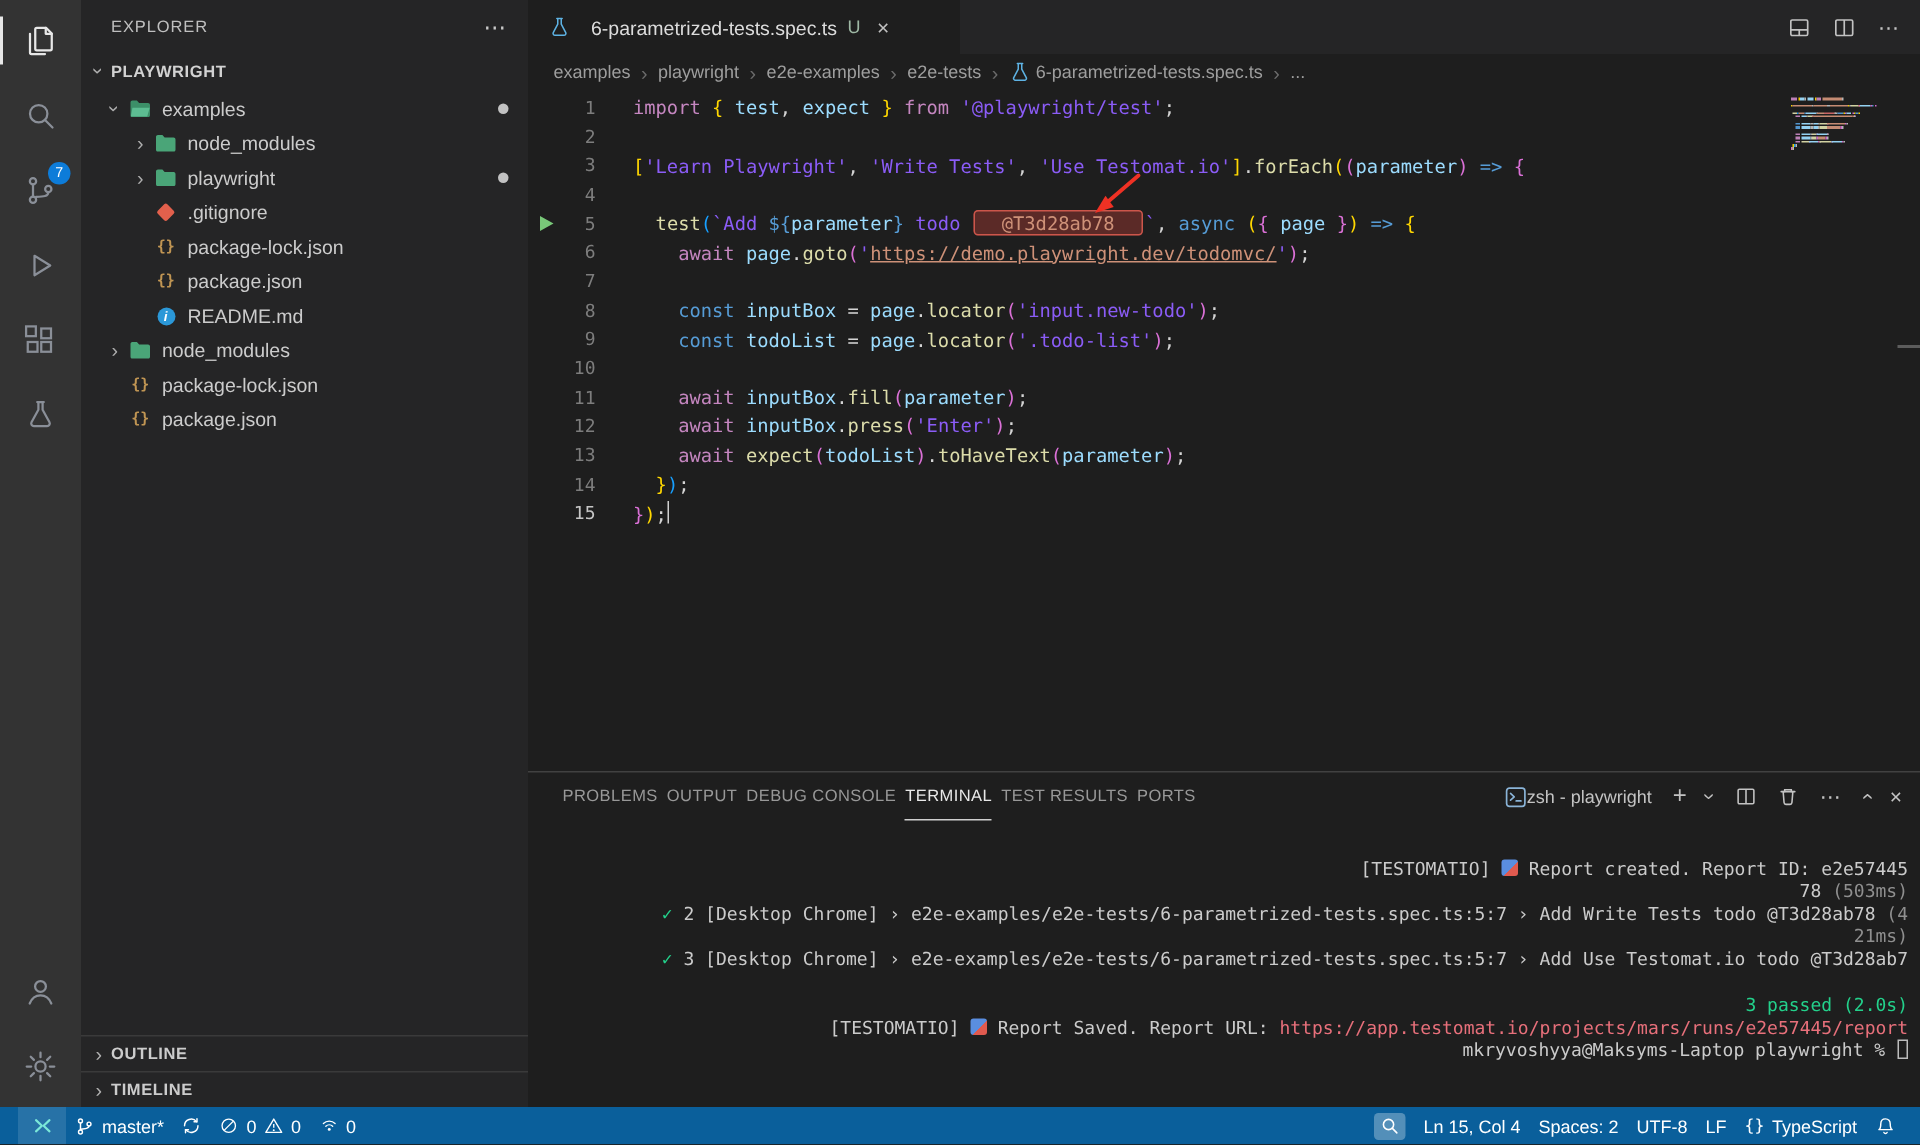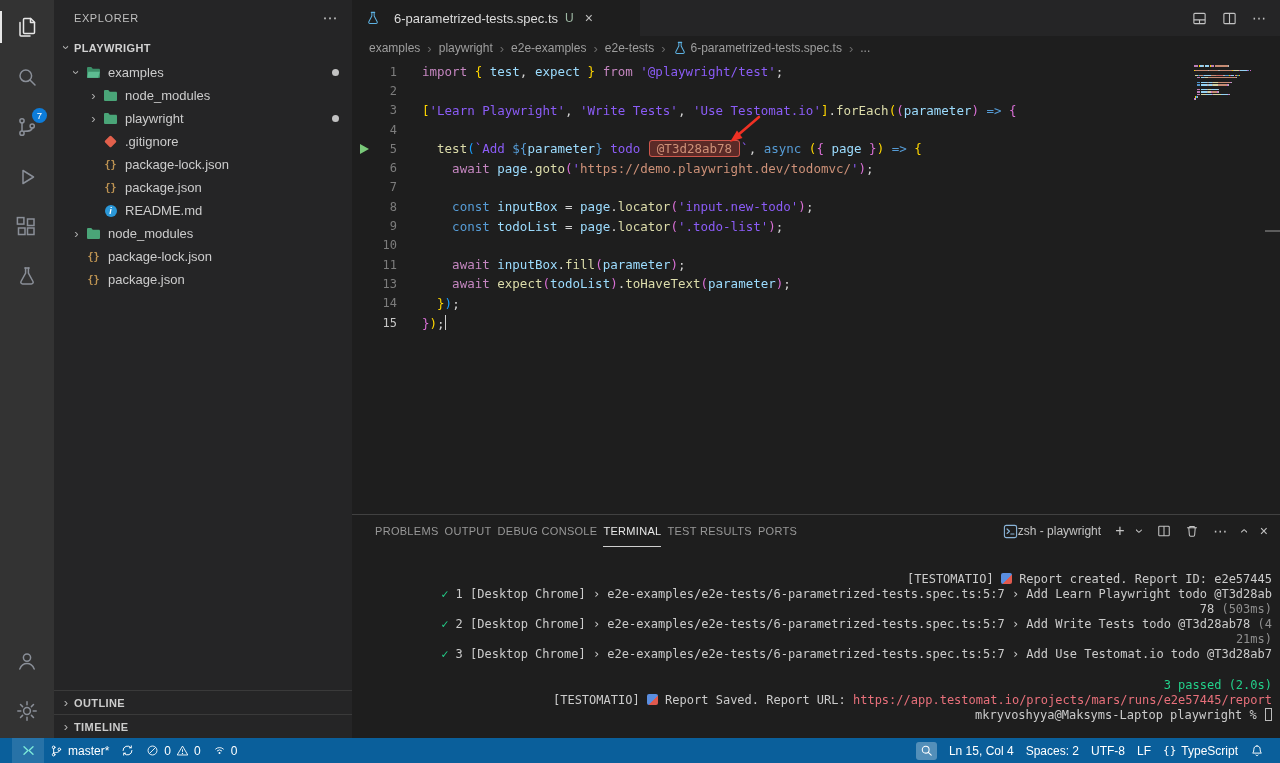--- a/index.html
+++ b/index.html
@@ -54,22 +54,22 @@
   #editor{position:absolute;top:60px;left:0;right:0;bottom:224px;background:#1e1e1e;overflow:hidden;}
   #code{position:absolute;top:2px;left:0;right:0;}
   .cl{display:flex;align-items:center;height:19.3px;font-family:"DejaVu Sans Mono",monospace;font-size:12.5px;position:relative;}
   .lnum{width:45px;text-align:right;color:#7d7d7d;font-size:12px;flex:none;}
   .lnum.cur{color:#c6c6c6;}
   .ltxt{margin-left:25px;white-space:pre;}
   .runbtn{position:absolute;left:8px;top:4.5px;width:0;height:0;border-left:9px solid #79c879;
     border-top:5.5px solid transparent;border-bottom:5.5px solid transparent;}
   .tk-k1{color:#c586c0}.tk-k2{color:#569cd6}.tk-s{color:#8b5cf6}.tk-f{color:#dcdcaa}.tk-v{color:#9cdcfe}
   .tk-p{color:#d4d4d4}.tk-b1{color:#ffd700}.tk-b2{color:#da70d6}.tk-b3{color:#179fff}
-  .tk-ln{color:#ce9178;}
-  .tk-tag{color:#ce9178;background:rgba(205,65,58,.35);border:1px solid rgba(224,94,82,.85);border-radius:3px;padding:0 7px;margin:0 1px;}
+  .tk-ln{color:#ce9178;text-decoration:underline;}
+  .tk-tag{color:#ce9178;background:rgba(205,65,58,.35);border:1px solid rgba(224,94,82,.85);border-radius:3px;padding:0 18px;margin:0 1px;}
   .tk-cursor{display:inline-block;width:1.5px;height:15px;background:#d0d0d0;vertical-align:-2px;}
   #minimap{position:absolute;top:5px;right:14px;width:72px;opacity:.95;}
   .mm-line{height:1.5px;margin-bottom:.9px;display:flex;}
   .mm-line span{height:100%;display:block;flex:none;}
   .scrollmark{position:absolute;right:0;top:170px;width:15px;height:2px;background:#5c5c5c;}
 
   
   #panel{position:absolute;left:0;right:0;bottom:0;height:224px;background:#1e1e1e;border-top:1px solid #414141;box-sizing:border-box;}
   .panel-header{height:32px;display:flex;align-items:center;position:relative;}
   #panel-tabs{display:flex;gap:6px;padding-left:23px;height:100%;align-items:center;}
@@ -361,20 +361,24 @@
           </div>
           <div class="cl">
             <span class="lnum">10</span>
             <span class="ltxt"></span>
           </div>
           <div class="cl">
             <span class="lnum">11</span>
             <span class="ltxt"><span class="tk-p">    </span><span class="tk-k1">await</span><span class="tk-p"> </span><span class="tk-v">inputBox</span><span class="tk-p">.</span><span class="tk-f">fill</span><span class="tk-b2">(</span><span class="tk-v">parameter</span><span class="tk-b2">)</span><span class="tk-p">;</span></span>
           </div>
           <div class="cl">
+            <span class="lnum">12</span>
+            <span class="ltxt"><span class="tk-p">    </span><span class="tk-k1">await</span><span class="tk-p"> </span><span class="tk-v">inputBox</span><span class="tk-p">.</span><span class="tk-f">press</span><span class="tk-b2">(</span><span class="tk-s">'Enter'</span><span class="tk-b2">)</span><span class="tk-p">;</span></span>
+          </div>
+          <div class="cl">
             <span class="lnum">13</span>
             <span class="ltxt"><span class="tk-p">    </span><span class="tk-k1">await</span><span class="tk-p"> </span><span class="tk-f">expect</span><span class="tk-b2">(</span><span class="tk-v">todoList</span><span class="tk-b2">)</span><span class="tk-p">.</span><span class="tk-f">toHaveText</span><span class="tk-b2">(</span><span class="tk-v">parameter</span><span class="tk-b2">)</span><span class="tk-p">;</span></span>
           </div>
           <div class="cl">
             <span class="lnum">14</span>
             <span class="ltxt"><span class="tk-p">  </span><span class="tk-b1">}</span><span class="tk-b3">)</span><span class="tk-p">;</span></span>
           </div>
           <div class="cl">
             <span class="lnum cur">15</span>
             <span class="ltxt"><span class="tk-b2">}</span><span class="tk-b1">)</span><span class="tk-p">;</span><span class="tk-cursor"></span></span>
@@ -578,21 +582,20 @@
                 <path d="M4.3 4.3l.7 8.3c.06.75.65 1.4 1.4 1.4h3.2c.75 0 1.34-.65 1.4-1.4l.7-8.3"></path>
               </svg>
           </span>
           <span class="tbtn">⋯</span>
           <span class="tbtn rotu">›</span>
           <span class="tbtn">×</span>
         </div>
       </div>
       <div id="terminal">
           <div class="tl"><span class="tt-t">[TESTOMATIO] </span><span class="tt-logo"></span><span class="tt-t"> Report created. Report ID: e2e57445</span></div>
-          <div class="tl"><span class="tt-t">  </span><span class="tt-ok">✓</span><span class="tt-t"> 1 [Desktop Chrome] › e2e-examples/e2e-tests/6-parametrized-tests.spec.ts:5:7 › Add Learn Playwright todo @T3d28ab</span></div>
           <div class="tl"><span class="tt-t">78 </span><span class="tt-dim">(503ms)</span></div>
           <div class="tl"><span class="tt-t">  </span><span class="tt-ok">✓</span><span class="tt-t"> 2 [Desktop Chrome] › e2e-examples/e2e-tests/6-parametrized-tests.spec.ts:5:7 › Add Write Tests todo @T3d28ab78 </span><span class="tt-dim">(4</span></div>
           <div class="tl"><span class="tt-dim">21ms)</span></div>
           <div class="tl"><span class="tt-t">  </span><span class="tt-ok">✓</span><span class="tt-t"> 3 [Desktop Chrome] › e2e-examples/e2e-tests/6-parametrized-tests.spec.ts:5:7 › Add Use Testomat.io todo @T3d28ab7</span></div>
           <div class="tl">&nbsp;</div>
           <div class="tl"><span class="tt-t">  </span><span class="tt-ok">3 passed (2.0s)</span></div>
           <div class="tl"><span class="tt-t">[TESTOMATIO] </span><span class="tt-logo"></span><span class="tt-t"> Report Saved. Report URL: </span><span class="tt-url">https://app.testomat.io/projects/mars/runs/e2e57445/report</span></div>
           <div class="tl"><span class="tt-t">mkryvoshyya@Maksyms-Laptop playwright % </span><span class="tt-tcursor"></span></div>
         </div>
     </div>

